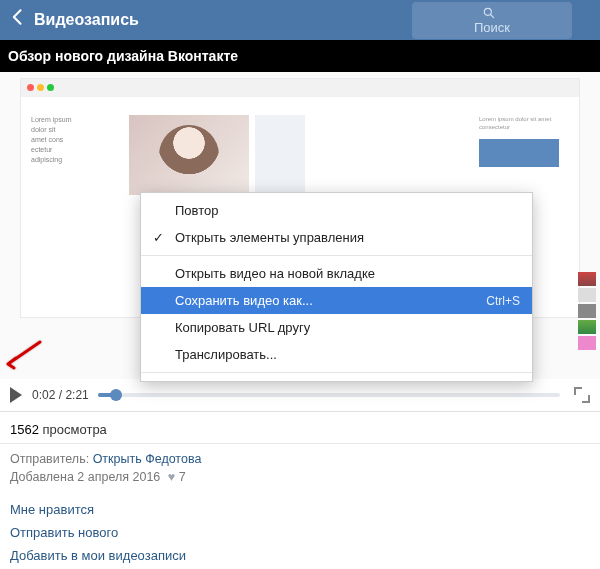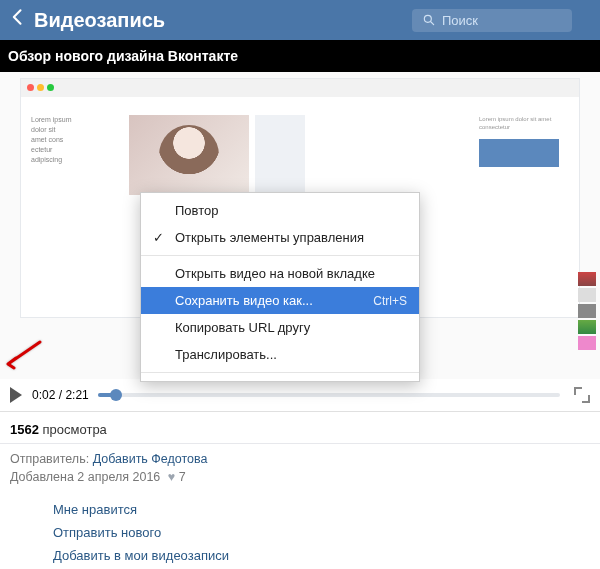--- a/index.html
+++ b/index.html
@@ -1,22 +1,22 @@
 <!DOCTYPE html>
 <html><head>
 <meta charset="utf-8">
 <style>
   * { box-sizing: border-box; margin: 0; padding: 0; }
   body { font-family: -apple-system, Helvetica, Arial, sans-serif; font-size: 13px; color: #222; background: #fff; width: 600px; }
   
   .topbar { background: #4a76a8; height: 40px; display: flex; align-items: center; padding: 0 8px; }
   .back-icon { color: #fff; font-size: 22px; margin-right: 6px; cursor: pointer; }
-  .topbar-title { color: #fff; font-weight: 600; font-size: 20px; flex: 0 0 auto; }
+  .topbar-title { color: #fff; font-weight: 600; font-size: 16px; flex: 0 0 auto; }
   .search-wrap { flex: 1; display: flex; justify-content: flex-end; padding-right: 20px; }
-  .search { display: flex; align-items: center; background: rgba(255,255,255,0.15); border-radius: 4px; padding: 4px 10px; color: #cfe0f3; width: 160px; }
+  .search { display: flex; align-items: center; background: rgba(255,255,255,0.15); border-radius: 4px; padding: 4px 10px; color: #cfe0f3; width: 160px; flex-direction: column; }
   .search svg { margin-right: 6px; flex-shrink: 0; }
   .search-text { color: #cfe0f3; font-size: 13px; }
   
   .video-title-bar { background: #000; color: #fff; padding: 8px 8px; font-weight: 600; font-size: 14px; }
   
   .player-area { position: relative; background: #fff; height: 340px; border-bottom: 1px solid #e0e0e0; }
   .player-content { position: absolute; inset: 0; background: #fafafa; overflow: hidden; }
   .browser-mock { margin: 6px 20px; height: 240px; background: #fff; border: 1px solid #e6e9ed; position: relative; }
   .browser-tab { position: absolute; top: 0; left: 0; right: 0; height: 18px; background: #f2f2f2; }
   .browser-dots { position: absolute; top: 5px; left: 6px; display: flex; gap: 3px; }
@@ -35,50 +35,50 @@
   .arrow svg { filter: drop-shadow(0 0 1px rgba(0,0,0,0.3)); }
   
   .thumbs { position: absolute; right: 4px; top: 200px; display: flex; flex-direction: column; gap: 2px; }
   .thumb { width: 18px; height: 14px; background: #ccc; }
   .thumb:nth-child(1){background:linear-gradient(#c44,#844);}
   .thumb:nth-child(2){background:#ddd;}
   .thumb:nth-child(3){background:#888;}
   .thumb:nth-child(4){background:linear-gradient(#6a4,#384);}
   .thumb:nth-child(5){background:#e8c;}
   
-  .context-menu { position: absolute; top: 120px; left: 140px; width: 280px; background: #fff; border: 1px solid #ccc; box-shadow: 0 4px 16px rgba(0,0,0,0.25); z-index: 10; padding: 4px 0; }
+  .context-menu { position: absolute; top: 120px; left: 140px; width: 393px; background: #fff; border: 1px solid #ccc; box-shadow: 0 4px 16px rgba(0,0,0,0.25); z-index: 10; padding: 4px 0; }
   .cm-item { padding: 6px 12px 6px 34px; font-size: 13px; color: #222; position: relative; display: flex; justify-content: space-between; align-items: center; cursor: pointer; }
   .cm-item.checked::before { content: "✓"; position: absolute; left: 12px; top: 6px; font-size: 13px; }
   .cm-item.selected { background: #3b7ddb; color: #fff; }
   .cm-sep { height: 1px; background: #e4e4e4; margin: 4px 0; }
   .cm-shortcut { color: #888; font-size: 12px; }
   .cm-item.selected .cm-shortcut { color: #e8f0fb; }
   
   .controls { position: absolute; bottom: 0; left: 0; right: 0; height: 32px; display: flex; align-items: center; padding: 0 10px; background: #fff; }
   .play-btn { width: 0; height: 0; border-left: 12px solid #555; border-top: 8px solid transparent; border-bottom: 8px solid transparent; cursor: pointer; margin-right: 10px; }
-  .time { font-size: 12px; color: #000000; margin-right: 9px; white-space: nowrap; }
+  .time { font-size: 12px; color: #404040; margin-right: 9px; white-space: nowrap; }
   .track { flex: 1; height: 4px; background: #e4e7eb; position: relative; border-radius: 2px; }
   .track-fill { position: absolute; left: 0; top: 0; height: 100%; width: 4%; background: #5b88bd; border-radius: 2px; }
   .track-thumb { position: absolute; left: 4%; top: 50%; width: 12px; height: 12px; background: #5b88bd; border-radius: 50%; transform: translate(-50%, -50%); }
   .fullscreen { margin-left: 14px; width: 16px; height: 16px; cursor: pointer; position: relative; }
   .fullscreen::before, .fullscreen::after { content:""; position:absolute; width:6px; height:6px; border:2px solid #888; }
   .fullscreen::before { top:0; left:0; border-right:none; border-bottom:none; }
   .fullscreen::after { bottom:0; right:0; border-left:none; border-top:none; }
   
   .meta { padding: 10px 10px 6px; border-bottom: 1px solid #e7e8ec; }
   .views { font-size: 13px; color: #333; }
-  .views strong { font-weight: 700; color: #000; }
+  .views strong { font-weight: 400; color: #000; }
   
   .info { padding: 8px 10px; }
   .info-line { font-size: 12.5px; color: #777; margin-bottom: 4px; }
   .info-line .name { color: #2a5885; }
   .heart { color: #9ca5b0; margin-left: 4px; }
   
   .actions { padding: 2px 10px 10px; }
-  .action { display: block; color: #2a5885; font-size: 13px; padding: 4px 0; cursor: pointer; text-decoration: none; margin-left: 43px; }
+  .action { display: block; color: #2a5885; font-size: 13px; padding: 4px 0; cursor: pointer; text-decoration: none; }
 </style>
 </head>
 <body>
 
 <div class="topbar">
   <span class="back-icon">
     <svg width="20" height="20" viewBox="0 0 24 24" fill="none">
         <path d="M15 4l-8 8 8 8" stroke="#fff" stroke-width="2.5" stroke-linecap="round" stroke-linejoin="round"></path>
       </svg>
   </span>
@@ -169,21 +169,21 @@
 <div class="meta">
   <span class="views">
     <strong>1562</strong>
     <span>просмотра</span>
   </span>
 </div>
 
 <div class="info">
   <div class="info-line">
     <span>Отправитель:</span>
-    <span class="name">Добавить Федотова</span>
+    <span class="name">Открыть Федотова</span>
   </div>
   <div class="info-line">
     <span>Добавлена</span>
     <span>2 апреля 2016</span>
     <span class="heart">♥</span>
     <span>7</span>
   </div>
 </div>
 
 <div class="actions">

